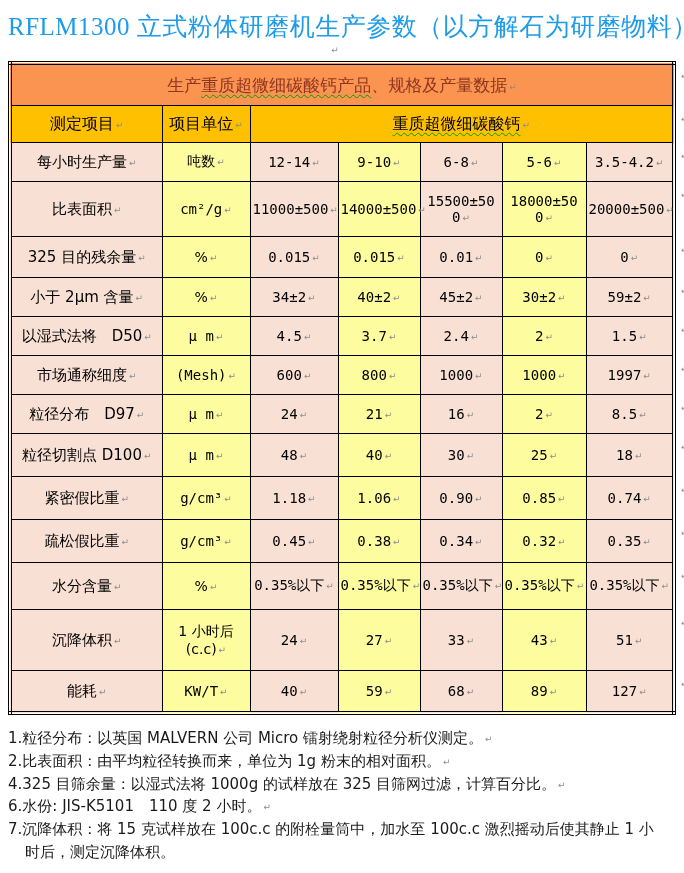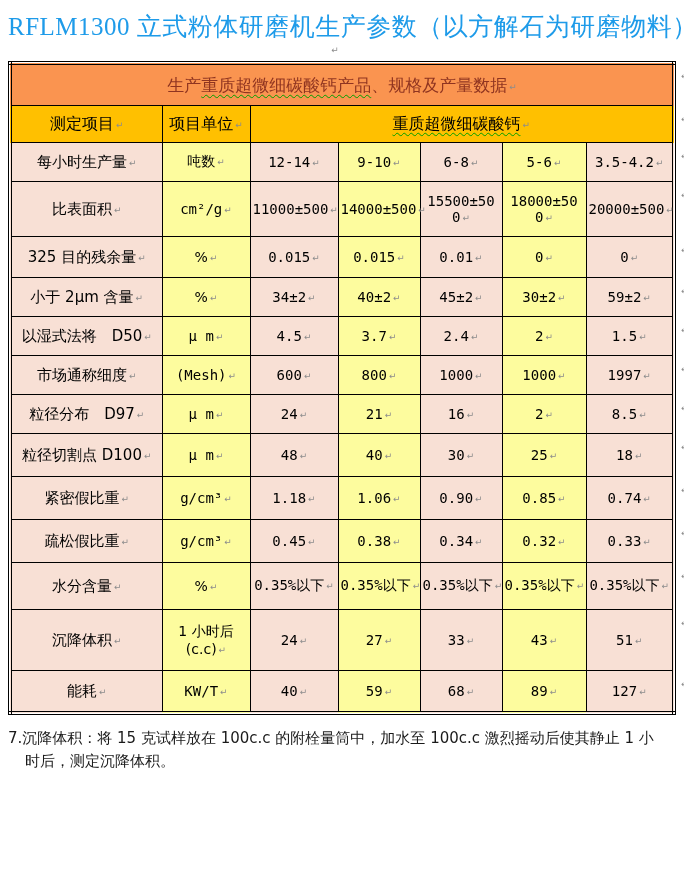--- a/index.html
+++ b/index.html
@@ -190,21 +190,21 @@
       <td class="rm"><span class="pm">↵</span></td>
     </tr>
 
     <tr class="h40">
       <td class="pink el"><span>疏松假比重</span><span class="pm">↵</span></td>
       <td class="yel unit mono"><span>g/cm³</span><span class="pm">↵</span></td>
       <td class="pink v"><span>0.45</span><span class="pm">↵</span></td>
       <td class="yel v"><span>0.38</span><span class="pm">↵</span></td>
       <td class="pink v"><span>0.34</span><span class="pm">↵</span></td>
       <td class="yel v"><span>0.32</span><span class="pm">↵</span></td>
-      <td class="pink v er"><span>0.33</span><span class="pm">↵</span></td>
+      <td class="pink v er"><span>0.35</span><span class="pm">↵</span></td>
       <td class="rm"><span class="pm">↵</span></td>
     </tr>
 
     <tr class="h44">
       <td class="pink el"><span>水分含量</span><span class="pm">↵</span></td>
       <td class="yel unit"><span>%</span><span class="pm">↵</span></td>
       <td class="pink v"><span>0.35%以下</span><span class="pm">↵</span></td>
       <td class="yel v"><span>0.35%以下</span><span class="pm">↵</span></td>
       <td class="pink v"><span>0.35%以下</span><span class="pm">↵</span></td>
       <td class="yel v"><span>0.35%以下</span><span class="pm">↵</span></td>
@@ -230,17 +230,21 @@
       <td class="yel v eb"><span>59</span><span class="pm">↵</span></td>
       <td class="pink v eb"><span>68</span><span class="pm">↵</span></td>
       <td class="yel v eb"><span>89</span><span class="pm">↵</span></td>
       <td class="pink v er eb"><span>127</span><span class="pm">↵</span></td>
       <td class="rm"><span class="pm">↵</span></td>
     </tr>
   </tbody>
     </table>
 
   <div class="fns">
+    <div class="fn"><span>1.粒径分布：以英国 MALVERN 公司 Micro 镭射绕射粒径分析仪测定。</span><span class="pm">↵</span></div>
+    <div class="fn"><span>2.比表面积：由平均粒径转换而来，单位为 1g 粉末的相对面积。</span><span class="pm">↵</span></div>
+    <div class="fn"><span>4.325 目筛余量：以湿式法将 1000g 的试样放在 325 目筛网过滤，计算百分比。</span><span class="pm">↵</span></div>
+    <div class="fn"><span>6.水份: JIS-K5101　110 度 2 小时。</span><span class="pm">↵</span></div>
     <div class="fn"><span>7.沉降体积：将 15 克试样放在 100c.c 的附栓量筒中，加水至 100c.c 激烈摇动后使其静止 1 小时后，测定沉降体积。</span></div>
 
   </div>
 
 </div>
 
 </body></html>

